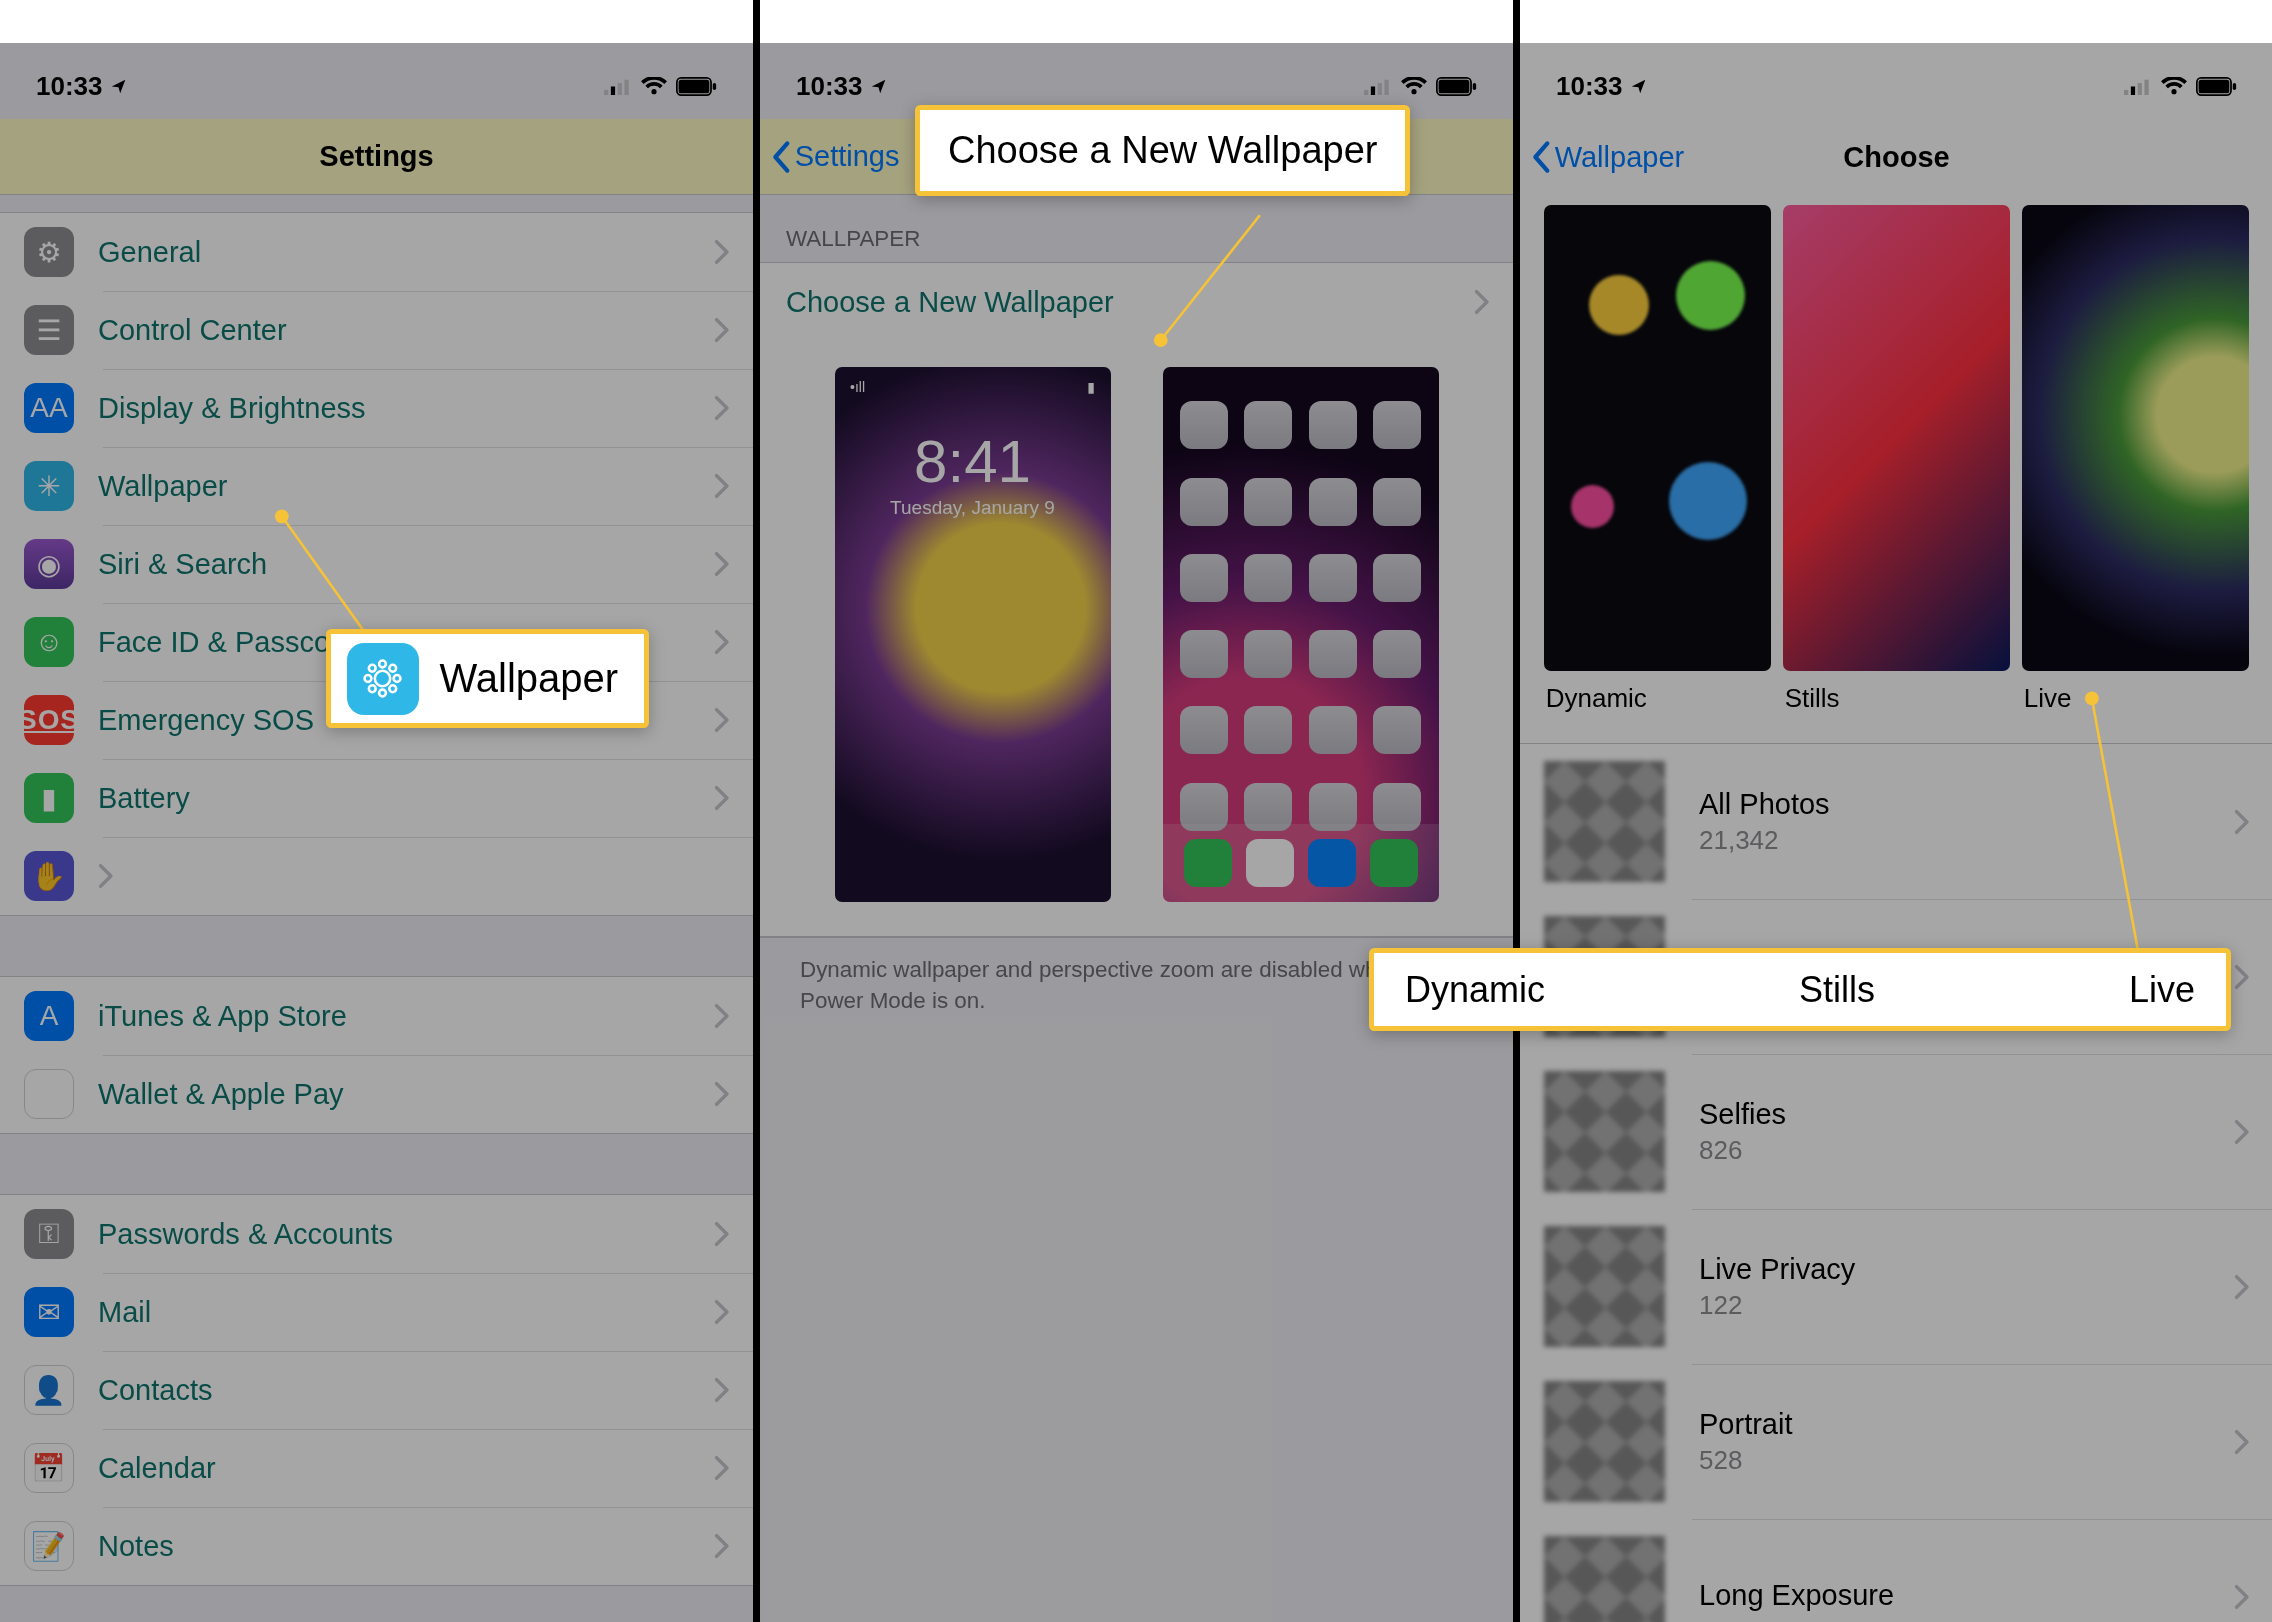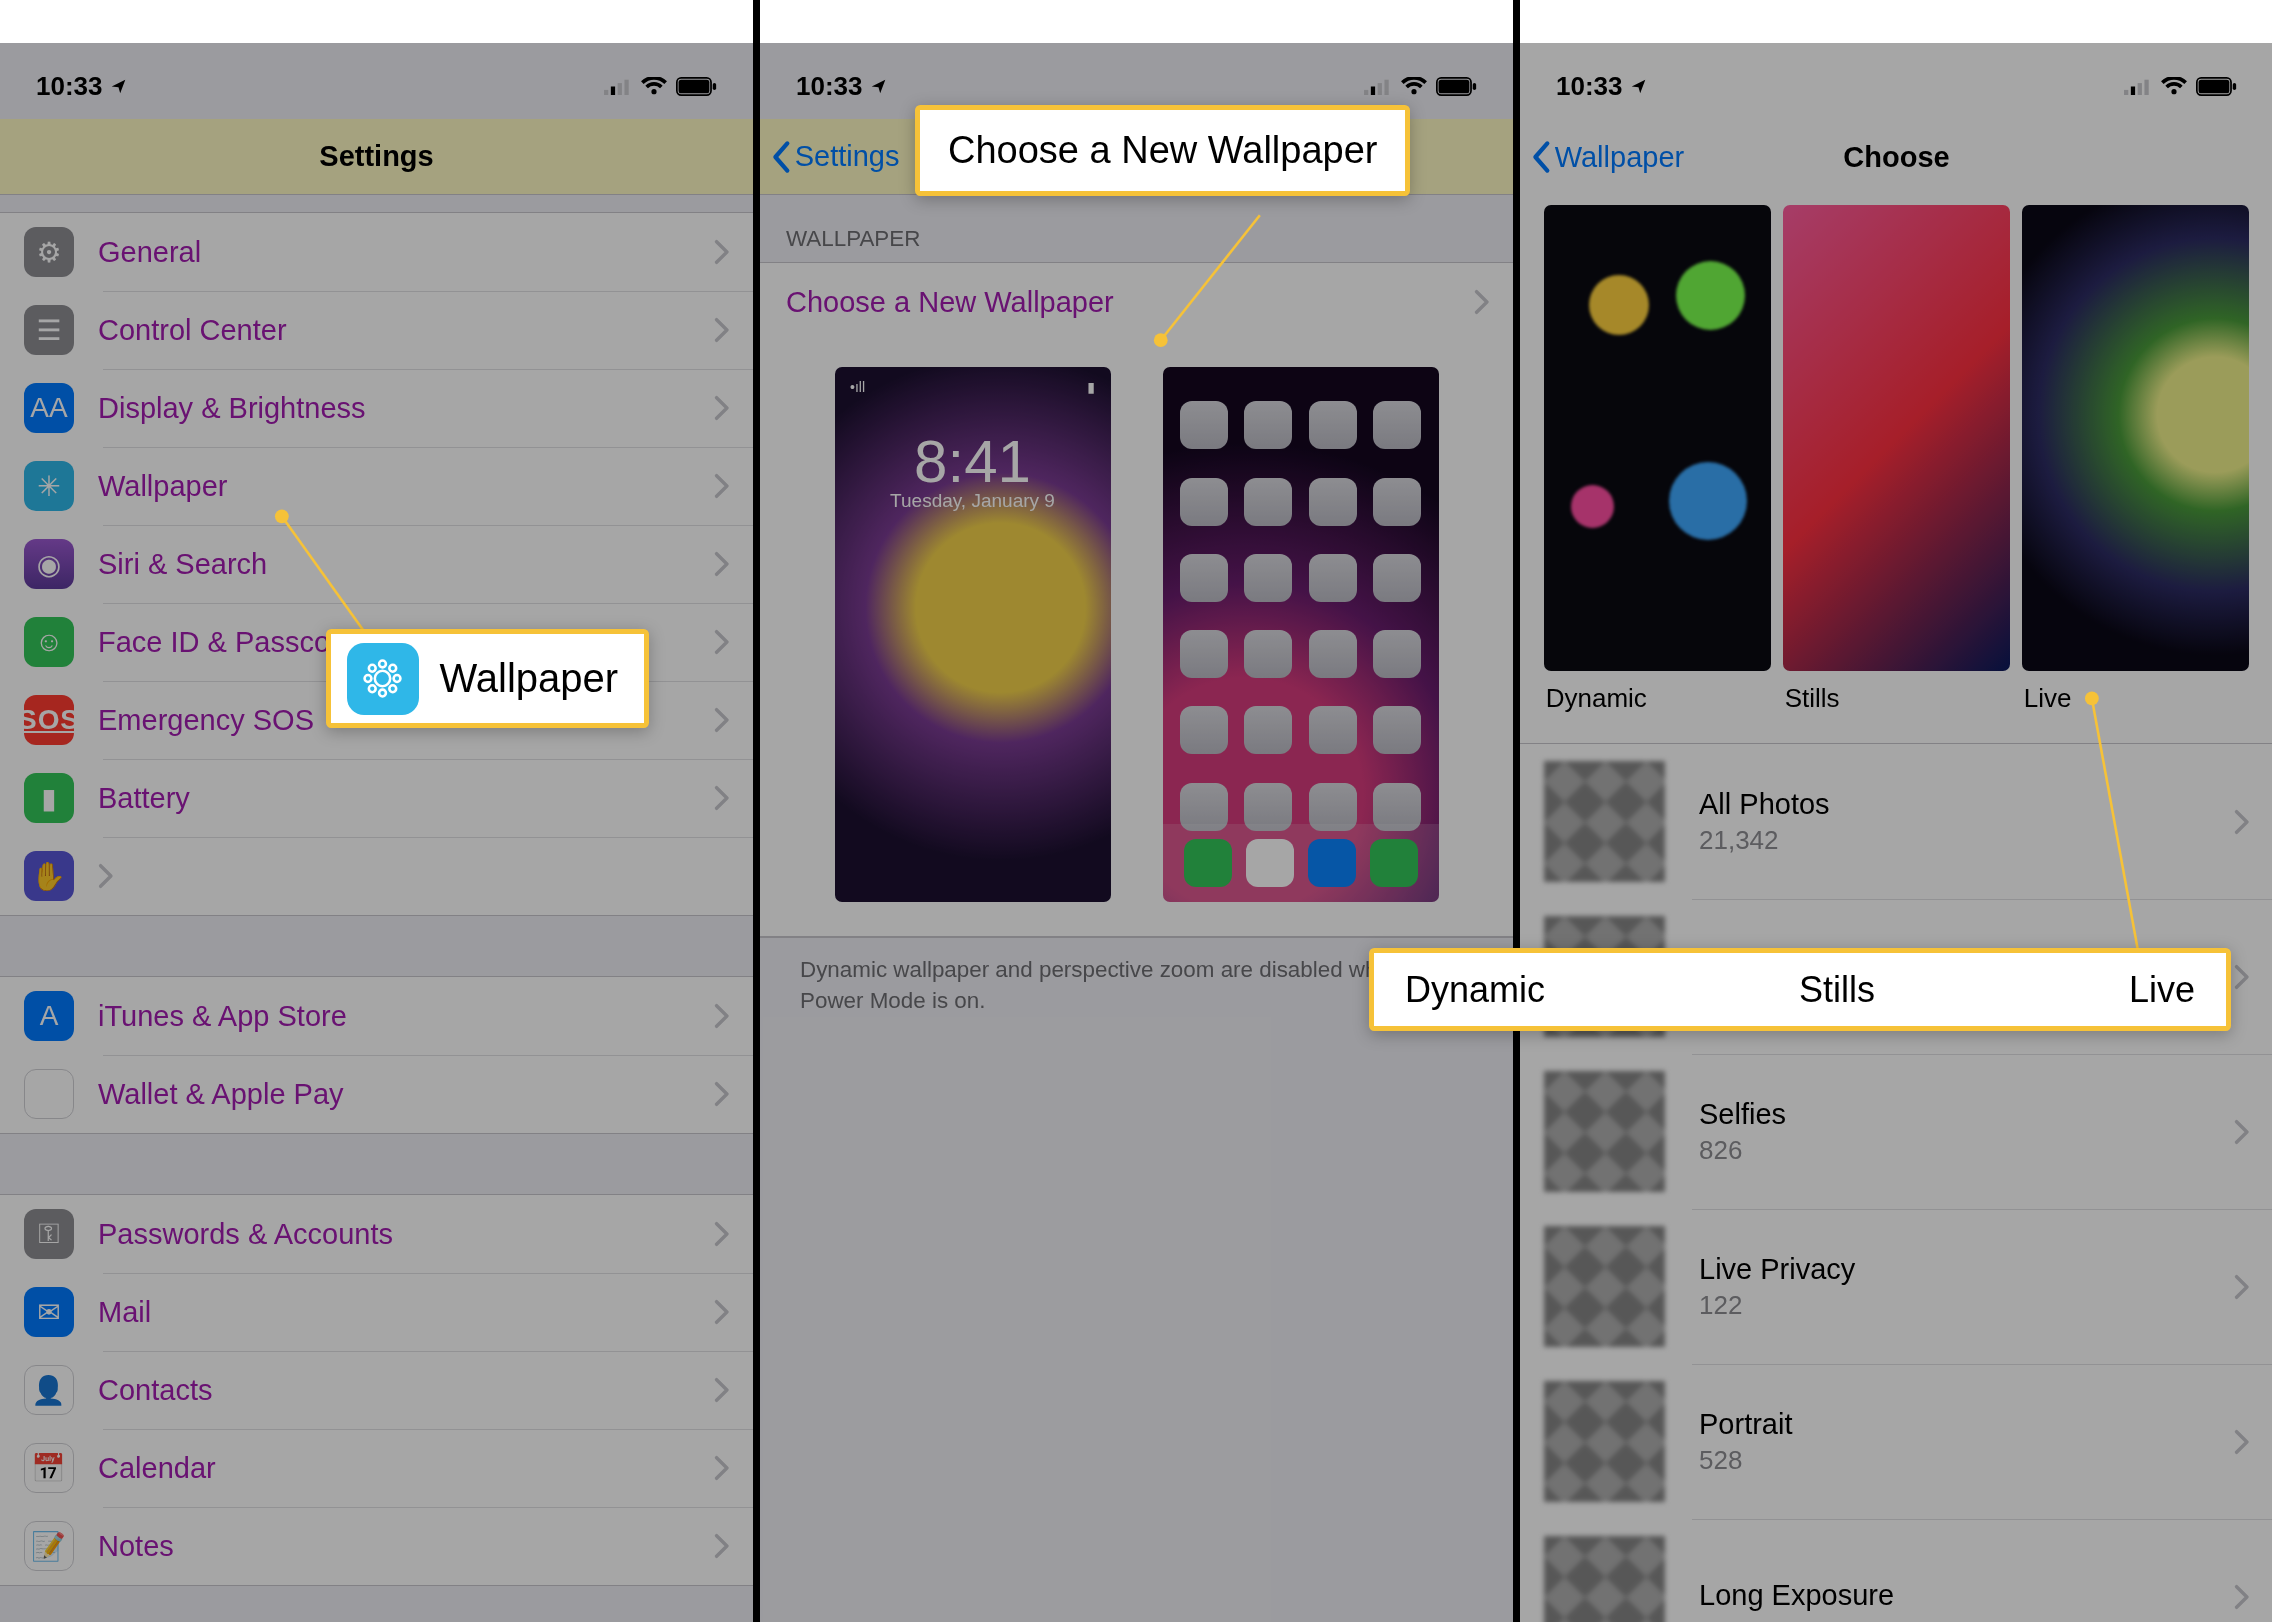--- a/index.html
+++ b/index.html
@@ -97,42 +97,42 @@
   }
   .row .icon {
     width:50px; height:50px;
     border-radius:12px;
     margin-right:24px;
     display:flex;align-items:center;justify-content:center;
     color:#fff;
     font-size:28px;
     flex-shrink:0;
   }
-  .row .label { font-size:29px; color:#a21caf; flex:1; }
+  .row .label { font-size:29px; color:#0f766e; flex:1; }
   .row .chev { color:#c7c7cc; }
   
   .note { padding:17px 40px; color:#6d6d72; font-size:22.4px; line-height:1.35; }
   
   .preview-row {
     display:flex; gap:52px; justify-content:center;
     padding:26px 34px 34px 34px;
     background:#fff;
     border-bottom:0.9px solid #c8c7cc;
   }
   .preview-thumb {
     width:276px; height:535px;
     border-radius:7px;
     position:relative;
     overflow:hidden;
   }
   .lockprev {
     background: radial-gradient(circle at 60% 45%, #f3d24a 0 25%, #7a3b92 40%, #1c1030 75%);
   }
   .lockprev .locktime { position:absolute; top:60px; left:0; right:0; text-align:center; color:#fff; font-size:60px; font-weight:200; }
-  .lockprev .lockdate { position:absolute; top:123px; left:0; right:0; text-align:center; color:#fff; font-size:19px; }
+  .lockprev .lockdate { position:absolute; top:130px; left:0; right:0; text-align:center; color:#fff; font-size:19px; }
   .lockprev .lockbar { position:absolute; top:12px; left:0; right:0; display:flex; justify-content:space-between; padding:0 15.5px; color:#fff; font-size:14px; }
   .homeprev {
     background: radial-gradient(circle at 30% 80%, #d63b7d 0 25%, #6a1d6e 45%, #140720 75%);
     display:grid;
     grid-template-columns: repeat(4,1fr);
     grid-auto-rows: 66px;
     gap:10.3px;
     padding:34px 14px 10.3px 14px;
     align-content:start;
   }

